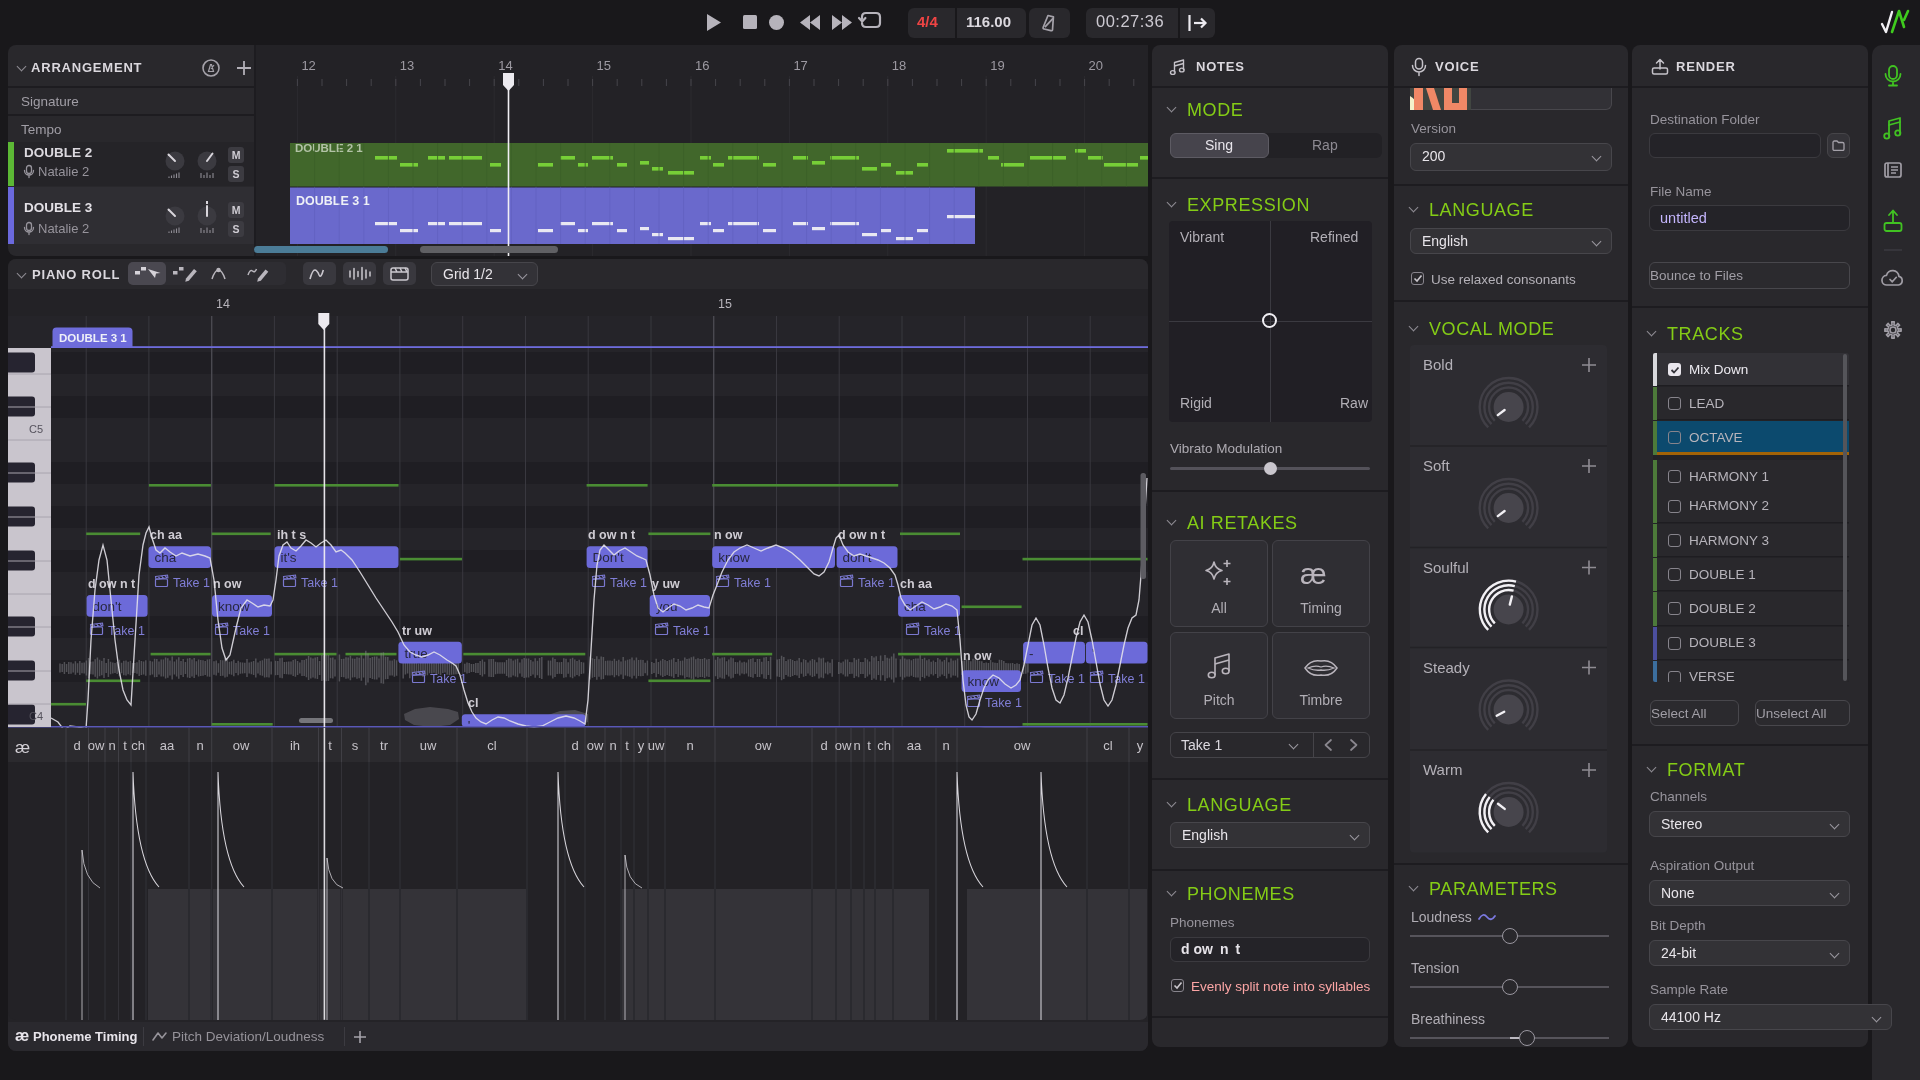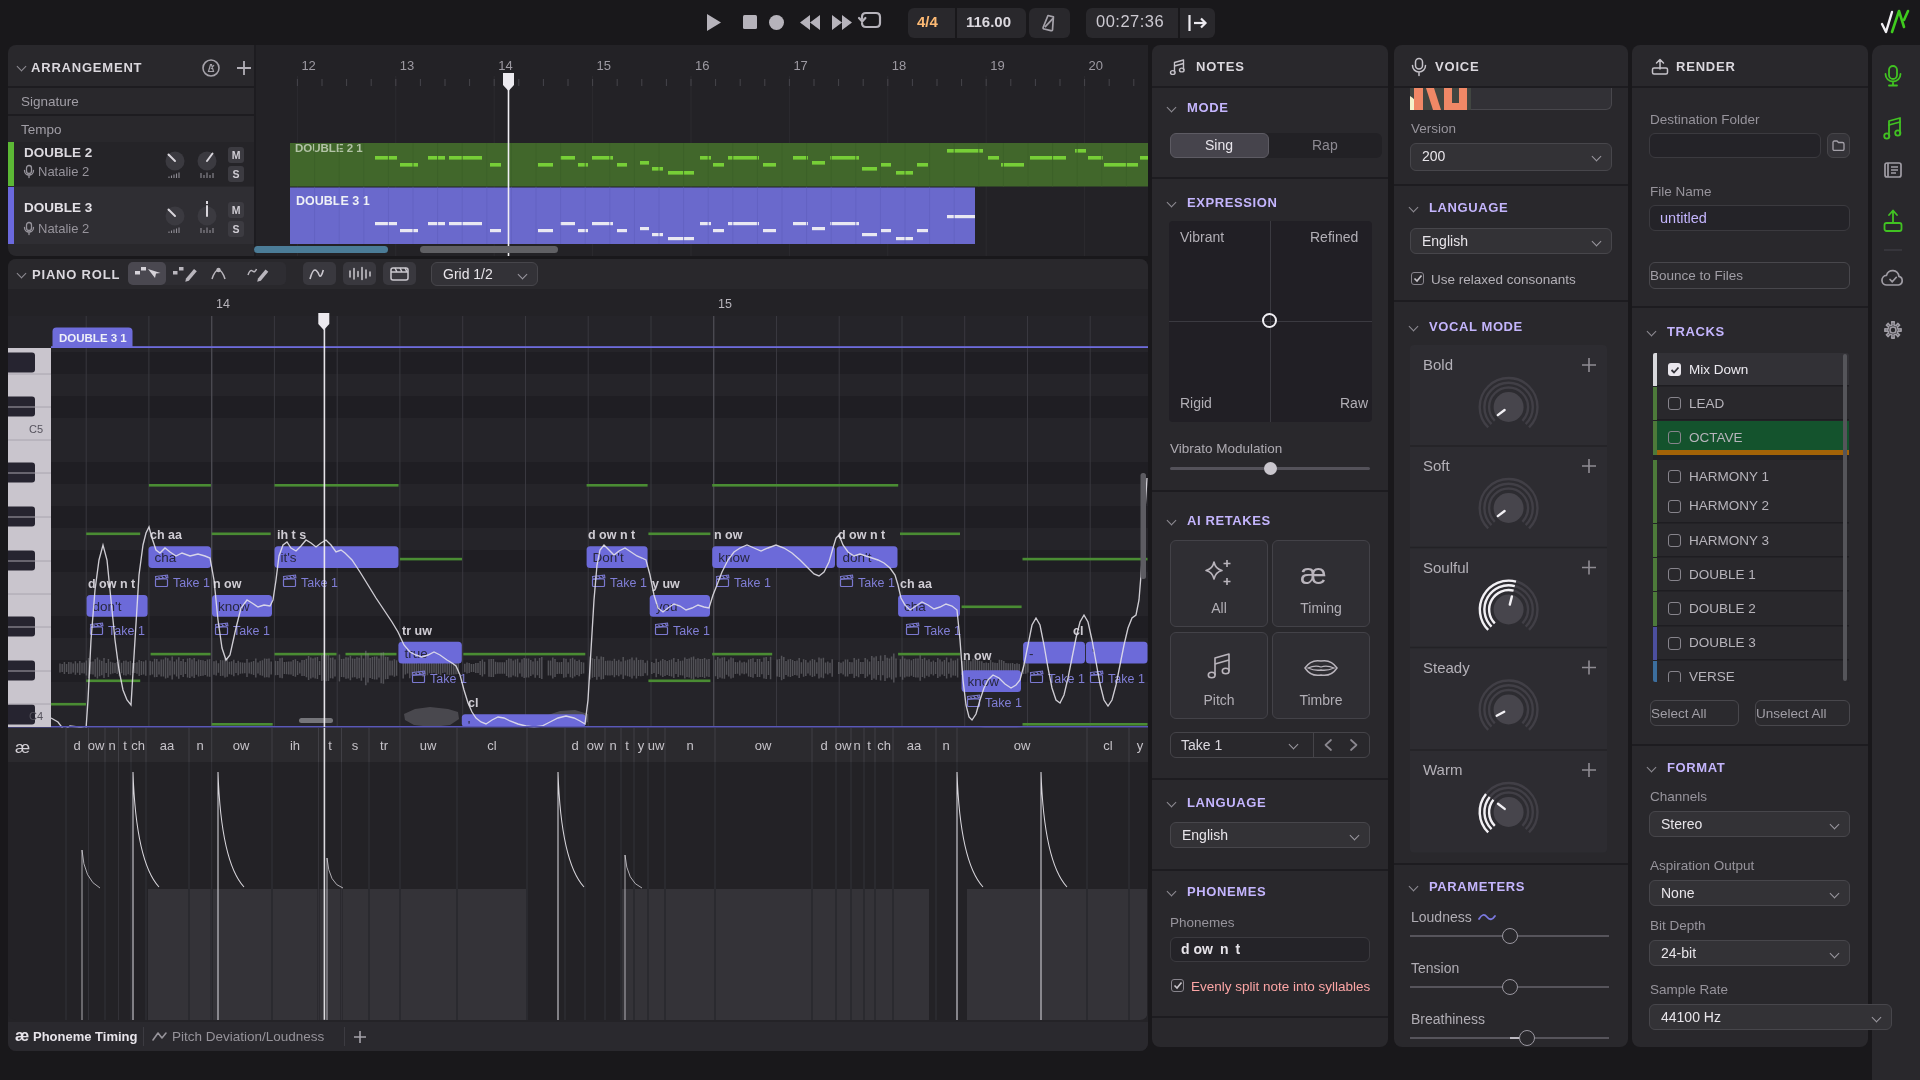--- a/index.html
+++ b/index.html
@@ -1,20 +1,20 @@
 <!DOCTYPE html>
 <html><head><meta charset="utf-8"><style>
 *{margin:0;padding:0;box-sizing:border-box}
 html,body{width:1920px;height:1080px;overflow:hidden;background:#19181b;
  font-family:"Liberation Sans",sans-serif}
 #app{position:absolute;left:0;top:0;width:1920px;height:1080px;background:#19181b}
 .abs{position:absolute}
 .panel{position:absolute;background:#29282c;border-radius:8px}
 .ptitle{position:absolute;top:15px;font-size:13px;font-weight:bold;color:#dbd8de;letter-spacing:.8px}
-.sech{position:absolute;font-size:13px;font-weight:bold;color:#c4b5fd;letter-spacing:.6px}
+.sech{position:absolute;font-size:18px;font-weight:normal;color:#84cc16;letter-spacing:.6px}
 .chev{display:inline-block;width:7px;height:7px;border-left:1.6px solid #8f8c94;border-bottom:1.6px solid #8f8c94;transform:rotate(-45deg)}
 .lbl{position:absolute;font-size:13.5px;color:#97949c}
 .dd{position:absolute;height:26px;background:#333236;border:1px solid #47464b;border-radius:6px;
  font-size:14px;color:#e8e5ea;line-height:24px;padding-left:11px}
 .dd .dc{position:absolute;right:11px;top:9px;width:7px;height:7px;border-left:1.6px solid #9b98a0;border-bottom:1.6px solid #9b98a0;transform:rotate(-45deg)}
 .cb{position:absolute;width:13px;height:13px;border:1.5px solid #87848c;border-radius:3px}
 .divh{position:absolute;left:0;right:0;height:2px;background:#1d1c20}
 .btn{position:absolute;border:1px solid #48474c;border-radius:6px;background:#2b2a2e;
  color:#a19ea6;font-size:13.5px;text-align:left}
 svg{position:absolute;display:block}
@@ -29,21 +29,21 @@
 <circle cx="86.5" cy="22.5" r="7.5"></circle>
 <path d="M120 15 L110 22.5 L120 30 Z M130 15 L120 22.5 L130 30 Z"></path>
 <path d="M142 15 L152 22.5 L142 30 Z M152 15 L162 22.5 L152 30 Z"></path>
 </g>
 <g fill="none" stroke="#b6b3bb" stroke-width="2.2" stroke-linecap="round" stroke-linejoin="round">
 <path d="M172 19 v-2 q0 -4 4 -4 h10 q4 0 4 4 v6 q0 4 -4 4 h-10 q-4 0 -4 -4"></path>
 <path d="M169 18 l3.2 3.5 l3.2 -3.5"></path>
 </g>
 </svg>
     <div class="abs" style="left:908px;top:8px;width:118px;height:30px;background:#29282c;border-radius:6px"></div>
-    <div class="t" style="left:917px;top:13px;font-size:15px;font-weight:bold;color:#fdba74">4/4</div>
+    <div class="t" style="left:917px;top:13px;font-size:15px;font-weight:bold;color:#ef4444">4/4</div>
     <div class="abs" style="left:955px;top:8px;width:2px;height:30px;background:#19181b"></div>
     <div class="t" style="left:966px;top:13px;font-size:15px;font-weight:bold;color:#dcd9df">116.00</div>
     <div class="abs" style="left:1029px;top:8px;width:41px;height:30px;background:#29282c;border-radius:6px"></div>
     <svg class="abs" style="left:1038px;top:13px" width="22" height="20" viewBox="0 0 22 20">
 <g transform="rotate(14 11 10)">
         <path d="M8.2 3 h5.6 l2.2 12.5 q0.2 1.5 -1.3 1.5 h-7 q-1.5 0 -1.3 -1.5 z" fill="none" stroke="#a5a2aa" stroke-width="1.7" stroke-linejoin="round"></path>
 <path d="M8 15 L13.8 4.5" stroke="#a5a2aa" stroke-width="1.7"></path>
       </g>
 </svg>
     <div class="abs" style="left:1086px;top:8px;width:92px;height:30px;background:#29282c;border-radius:6px 0 0 6px"></div>
@@ -926,21 +926,21 @@
         <svg class="abs" style="left:17px;top:13px" width="10" height="8" viewBox="0 0 10 8">
 <path d="M1.5 4 L4 6.5 L8.5 1.5" fill="none" stroke="#35343a" stroke-width="1.8"></path>
         </svg>
         <div class="t" style="left:36px;top:8.5px;font-size:13.5px;color:#eceaf0">Mix Down</div>
       </div>
       <div class="abs" style="left:0;top:34.2px;width:196px;height:33.2px;background:#29282c;border-bottom:1px solid #1e1d21">
         <div class="abs" style="left:0;top:0;width:3.5px;height:33.2px;background:#4d7a3a"></div>
         <div class="cb" style="left:15px;top:10px"></div>
         <div class="t" style="left:36px;top:8.5px;font-size:13.5px;color:#b7b4bb">LEAD</div>
       </div>
-      <div class="abs" style="left:0;top:68.4px;width:196px;height:33.2px;background:#14532d;border-bottom:5px solid #a16207">
+      <div class="abs" style="left:0;top:68.4px;width:196px;height:33.2px;background:#0c4a6e;border-bottom:3px solid #a16207">
         <div class="abs" style="left:0;top:0;width:3.5px;height:33.2px;background:#4d7a3a"></div>
         <div class="cb" style="left:15px;top:10px"></div>
         <div class="t" style="left:36px;top:8.5px;font-size:13.5px;color:#b7b4bb">OCTAVE</div>
       </div>
       <div class="abs" style="left:0;top:107px;width:196px;height:33.2px;background:#29282c;border-bottom:1px solid #1e1d21">
         <div class="abs" style="left:0;top:0;width:3.5px;height:33.2px;background:#4d7a3a"></div>
         <div class="cb" style="left:15px;top:10px"></div>
         <div class="t" style="left:36px;top:8.5px;font-size:13.5px;color:#b7b4bb">HARMONY 1</div>
       </div>
       <div class="abs" style="left:0;top:136.8px;width:196px;height:33.2px;background:#29282c;border-bottom:1px solid #1e1d21">

